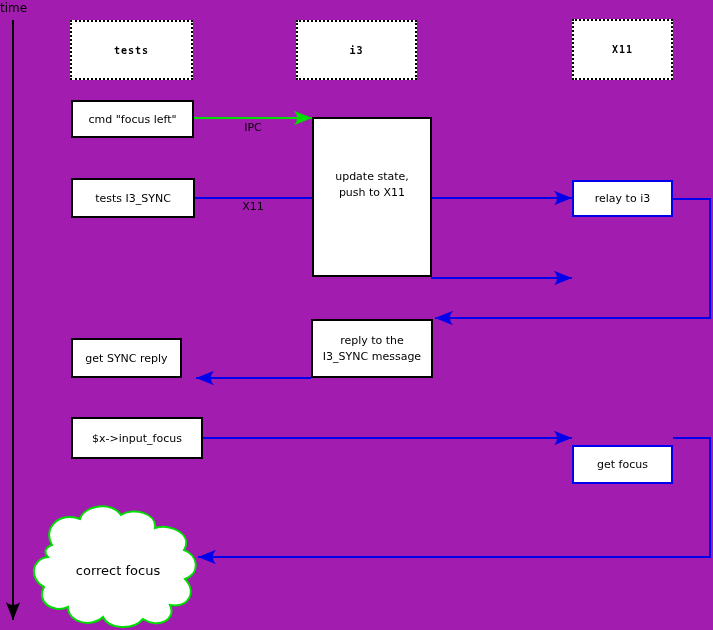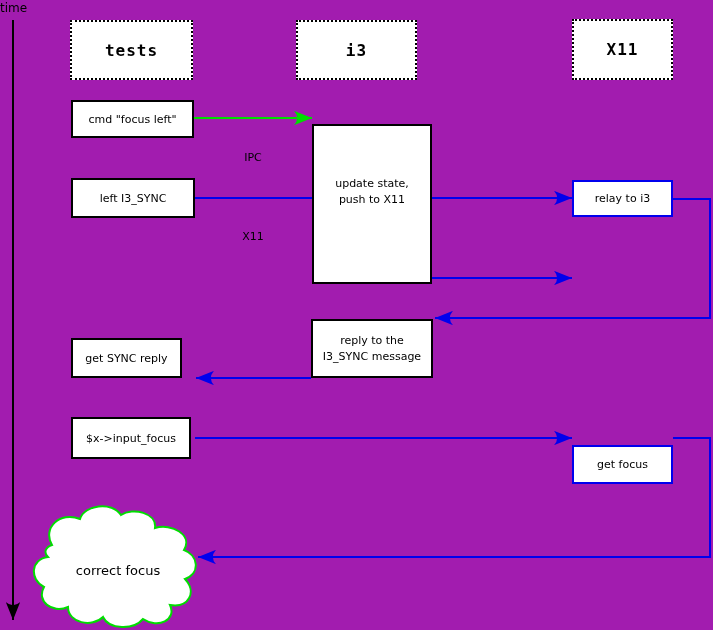--- a/index.html
+++ b/index.html
@@ -19,28 +19,28 @@
   .mk-black { fill:var(--line-black); }
   .cloud-shape { fill:#ffffff; stroke:var(--accent-green); stroke-width:2px; }
 
   .node {
     position:absolute; box-sizing:border-box; background:#ffffff;
     display:flex; align-items:center; justify-content:center;
     text-align:center; font-size:11px; color:#000;
   }
   .lane-hdr {
     border:2px dotted #000; font-family:"DejaVu Sans Mono", monospace;
-    font-weight:bold; font-size:16px; letter-spacing:1px;
+    font-weight:bold; font-size:10px; letter-spacing:1px;
   }
   .box-black { border:2px solid #000; }
   .box-blue  { border:2px solid var(--accent-blue); }
   .multiline { white-space:pre-line; line-height:1.45; }
 
   .edge-label {
-    position:absolute; font-size:11px; color:#000; text-align:center; width:46px;margin-top:30px;
+    position:absolute; font-size:11px; color:#000; text-align:center; width:46px;
   }
   .free-label { position:absolute; font-size:12px; color:#000; }
   .cloud-label {
     position:absolute; left:58px; top:563px; width:120px;
     text-align:center; font-size:13px; color:#000;
   }
 </style>
 </head>
 <body>
 
@@ -92,25 +92,25 @@
     <polyline class="edge edge-blue" points="673,438 710,438 710,557 198,557" marker-end="url(#arr-blue)"></polyline>
   </svg>
 
   <div class="free-label" style="left:0px; top:1px;">time</div>
 
   <div class="node lane-hdr" style="left:70px; top:20px; width:123px; height:60px;">tests</div>
   <div class="node lane-hdr" style="left:296px; top:20px; width:121px; height:60px;">i3</div>
   <div class="node lane-hdr" style="left:572px; top:19px; width:101px; height:61px;">X11</div>
 
   <div class="node box-black" style="left:71px; top:100px; width:123px; height:38px;">cmd "focus left"</div>
-  <div class="node box-black" style="left:71px; top:178px; width:124px; height:40px;">left I3_SYNC</div>
+  <div class="node box-black" style="left:71px; top:178px; width:124px; height:40px;">tests I3_SYNC</div>
   <div class="node box-black" style="left:71px; top:338px; width:111px; height:40px;">get SYNC reply</div>
-  <div class="node box-black" style="left:71px; top:417px; width:120px; height:42px;">$x-&gt;input_focus</div>
+  <div class="node box-black" style="left:71px; top:417px; width:132px; height:42px;">$x-&gt;input_focus</div>
 
-  <div class="node box-black multiline" style="left:312px; top:124px; width:120px; height:160px; padding-bottom:24px;">update state,
+  <div class="node box-black multiline" style="left:312px; top:117px; width:120px; height:160px; padding-bottom:24px;">update state,
 push to X11</div>
   <div class="node box-black multiline" style="left:311px; top:319px; width:122px; height:59px;">reply to the
 I3_SYNC message</div>
 
   <div class="node box-blue" style="left:572px; top:180px; width:101px; height:37px;">relay to i3</div>
   <div class="node box-blue" style="left:572px; top:419px; width:101px; height:39px;margin-top:26px;">get focus</div>
 
   <div class="edge-label" style="left:230px; top:121px;">IPC</div>
   <div class="edge-label" style="left:230px; top:200px;">X11</div>
 

